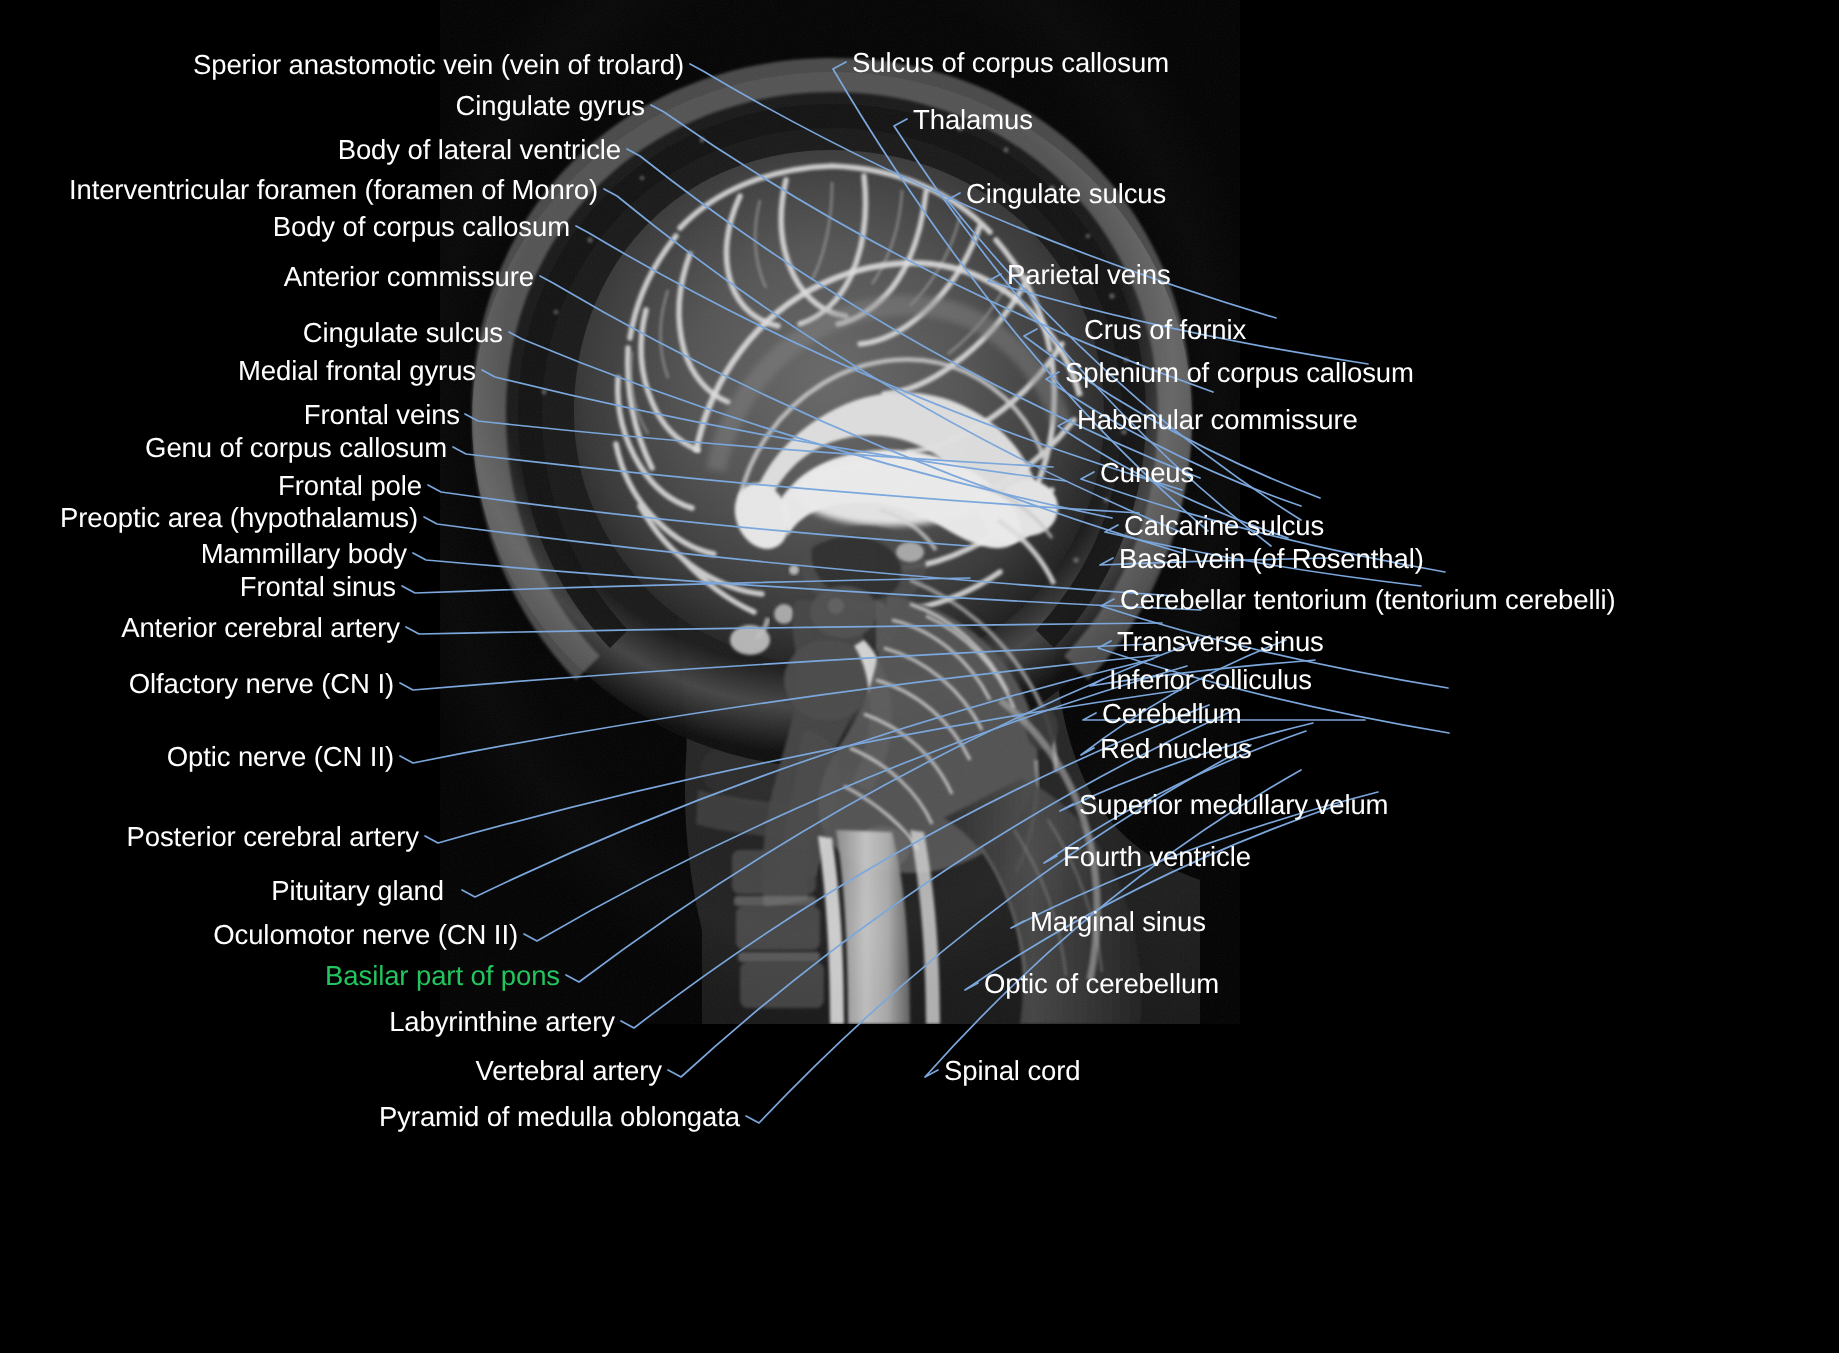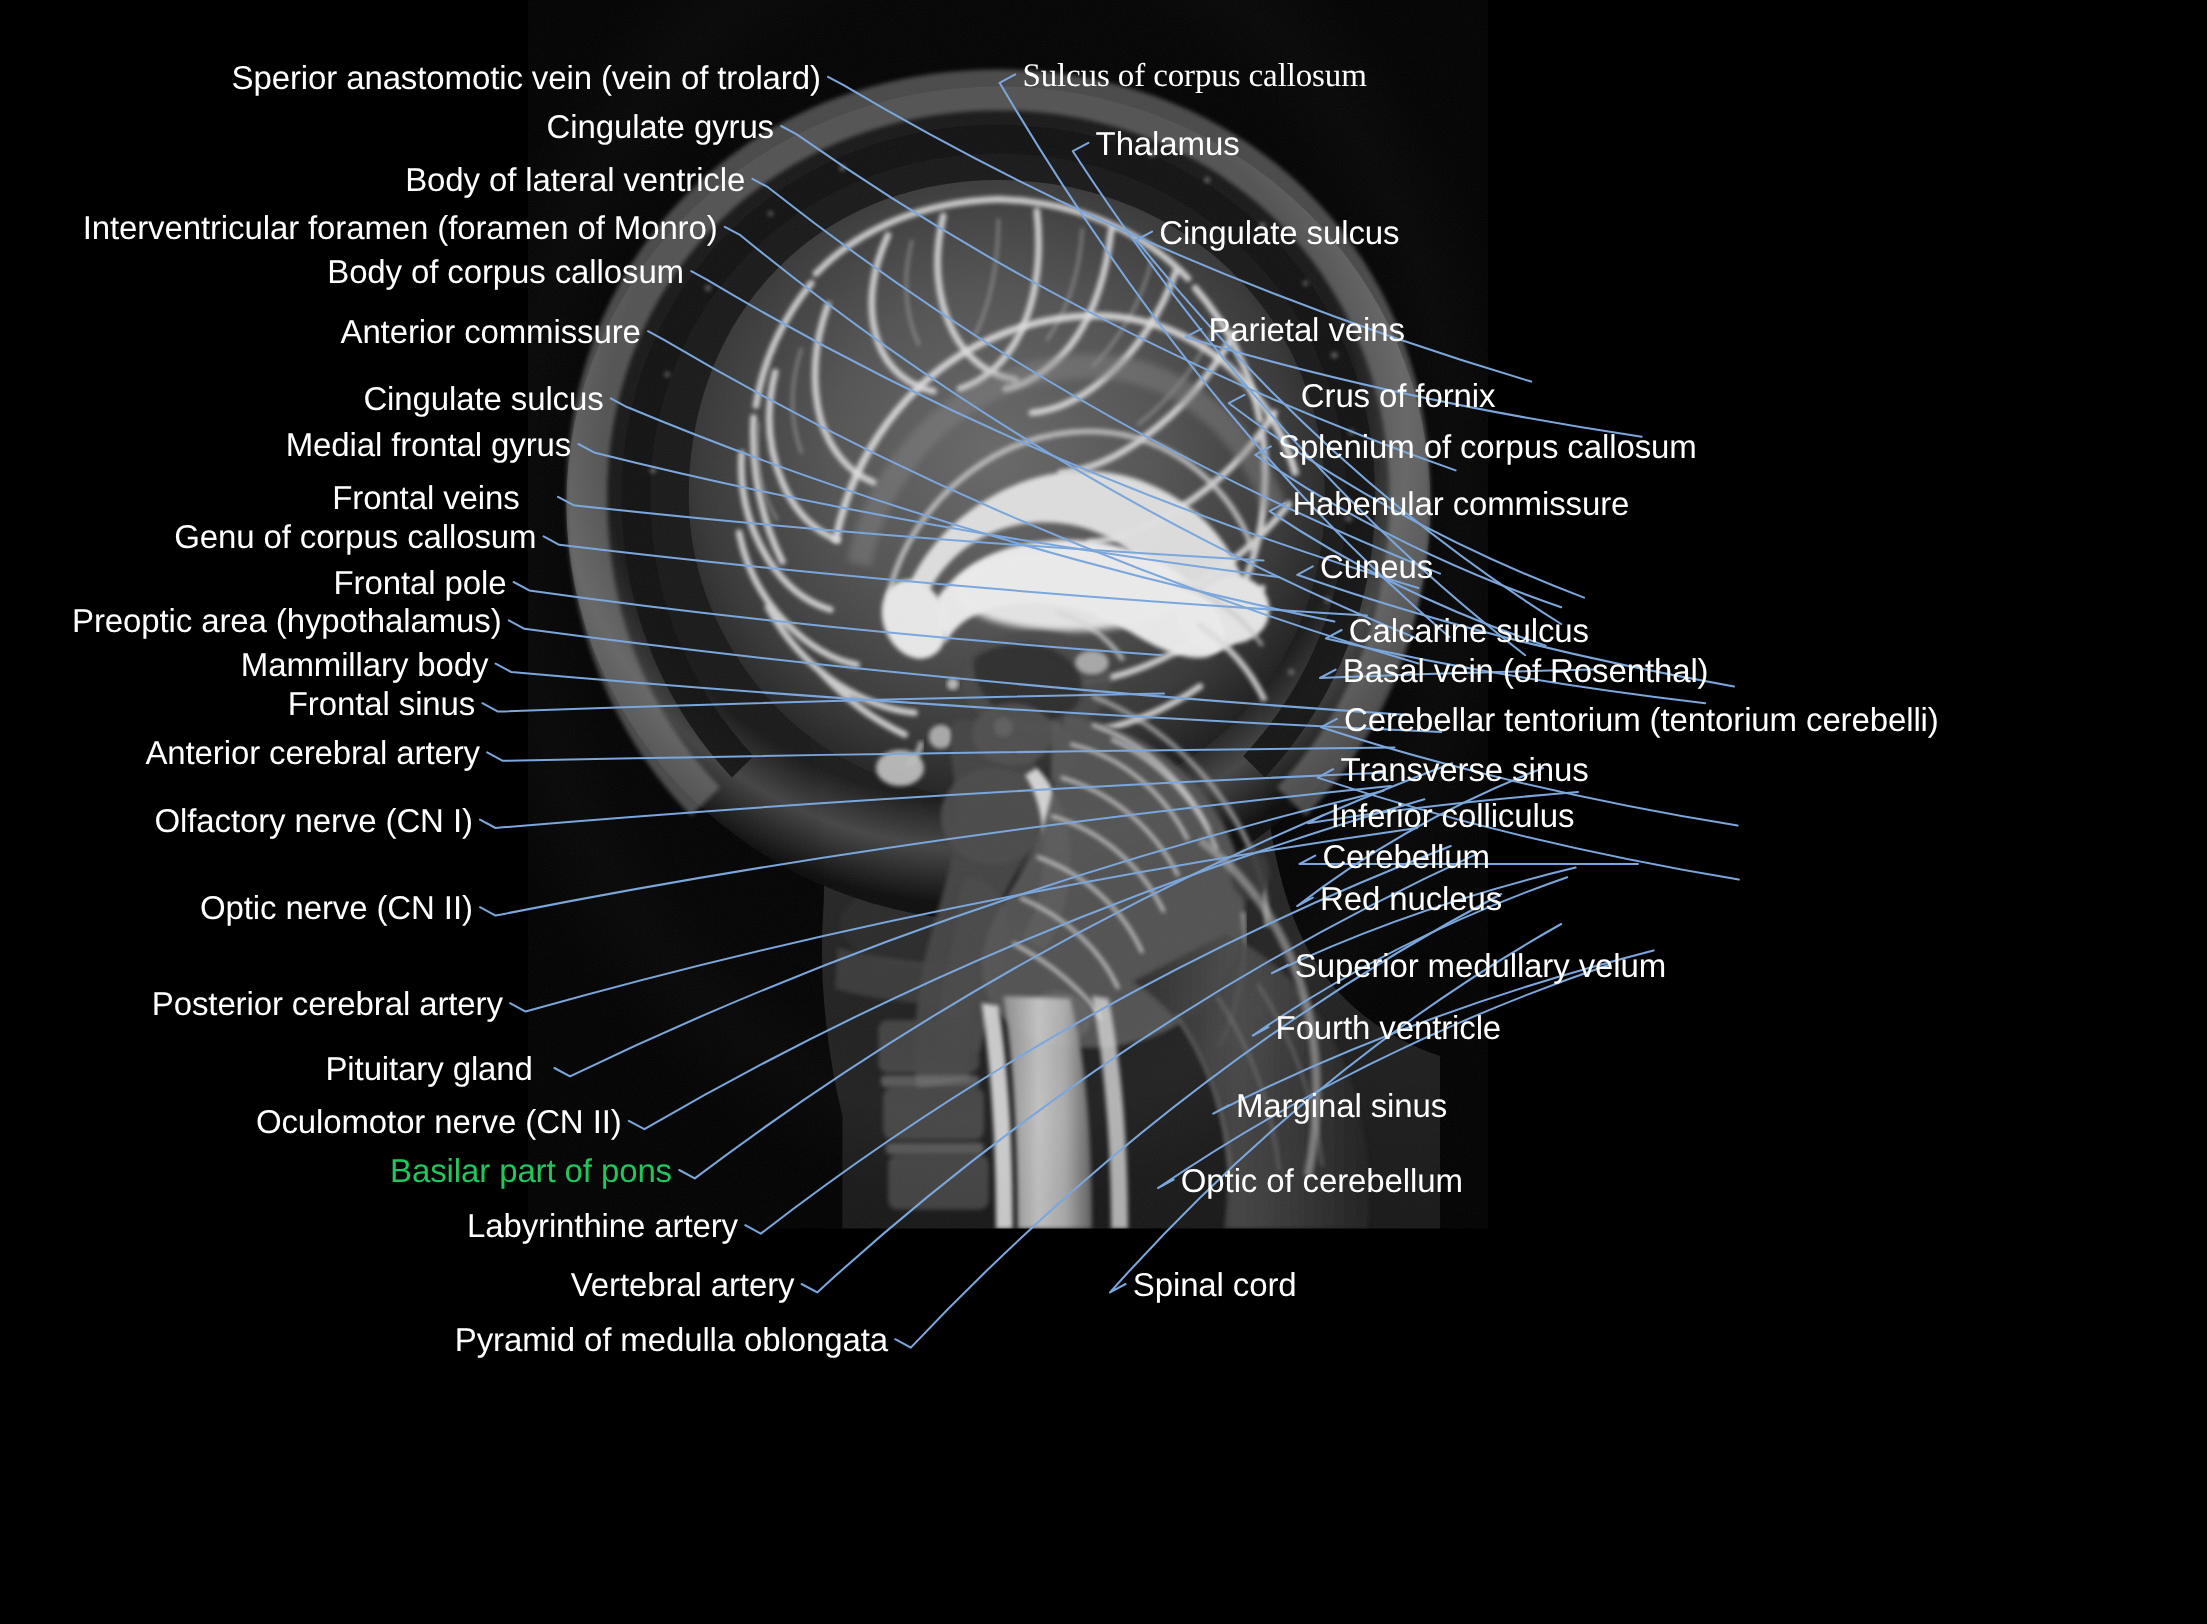--- a/index.html
+++ b/index.html
@@ -339,39 +339,39 @@
 
   <div id="labels-left">
       <div class="label r" style="left: 684px; top: 51px; color: rgb(255, 255, 255);">Sperior anastomotic vein (vein of trolard)</div>
       <div class="label r" style="left: 645px; top: 92px; color: rgb(255, 255, 255);">Cingulate gyrus</div>
       <div class="label r" style="left: 621px; top: 136px; color: rgb(255, 255, 255);">Body of lateral ventricle</div>
       <div class="label r" style="left: 598px; top: 176px; color: rgb(255, 255, 255);">Interventricular foramen (foramen of Monro)</div>
       <div class="label r" style="left: 570px; top: 213px; color: rgb(255, 255, 255);">Body of corpus callosum</div>
       <div class="label r" style="left: 534px; top: 263px; color: rgb(255, 255, 255);">Anterior commissure</div>
       <div class="label r" style="left: 503px; top: 319px; color: rgb(255, 255, 255);">Cingulate sulcus</div>
       <div class="label r" style="left: 476px; top: 357px; color: rgb(255, 255, 255);">Medial frontal gyrus</div>
-      <div class="label r" style="left: 433px; top: 401px; color: rgb(255, 255, 255);">Frontal veins</div>
+      <div class="label r" style="left: 460px; top: 401px; color: rgb(255, 255, 255);">Frontal veins</div>
       <div class="label r" style="left: 447px; top: 434px; color: rgb(255, 255, 255);">Genu of corpus callosum</div>
       <div class="label r" style="left: 422px; top: 472px; color: rgb(255, 255, 255);">Frontal pole</div>
       <div class="label r" style="left: 418px; top: 504px; color: rgb(255, 255, 255);">Preoptic area (hypothalamus)</div>
       <div class="label r" style="left: 407px; top: 540px; color: rgb(255, 255, 255);">Mammillary body</div>
       <div class="label r" style="left: 396px; top: 573px; color: rgb(255, 255, 255);">Frontal sinus</div>
       <div class="label r" style="left: 400px; top: 614px; color: rgb(255, 255, 255);">Anterior cerebral artery</div>
       <div class="label r" style="left: 394px; top: 670px; color: rgb(255, 255, 255);">Olfactory nerve (CN I)</div>
       <div class="label r" style="left: 394px; top: 743px; color: rgb(255, 255, 255);">Optic nerve (CN II)</div>
       <div class="label r" style="left: 419px; top: 823px; color: rgb(255, 255, 255);">Posterior cerebral artery</div>
       <div class="label r" style="left: 444px; top: 877px; color: rgb(255, 255, 255);">Pituitary gland</div>
       <div class="label r" style="left: 518px; top: 921px; color: rgb(255, 255, 255);">Oculomotor nerve (CN II)</div>
       <div class="label r" style="left: 560px; top: 962px; color: #22c55e;">Basilar part of pons</div>
       <div class="label r" style="left: 615px; top: 1008px; color: rgb(255, 255, 255);">Labyrinthine artery</div>
       <div class="label r" style="left: 662px; top: 1057px; color: rgb(255, 255, 255);">Vertebral artery</div>
       <div class="label r" style="left: 740px; top: 1103px; color: rgb(255, 255, 255); text-align: right;">Pyramid of medulla oblongata</div>
     </div>
   <div id="labels-right">
-      <div class="label l" style="left: 852px; top: 49px; color: rgb(255, 255, 255); font-family: Liberation Serif, serif;">Sulcus of corpus callosum</div>
+      <div class="label l" style="left: 852px; top: 49px; color: rgb(255, 255, 255);">Sulcus of corpus callosum</div>
       <div class="label l" style="left: 913px; top: 106px; color: rgb(255, 255, 255);">Thalamus</div>
       <div class="label l" style="left: 966px; top: 180px; color: rgb(255, 255, 255);">Cingulate sulcus</div>
       <div class="label l" style="left: 1007px; top: 261px; color: rgb(255, 255, 255);">Parietal veins</div>
       <div class="label l" style="left: 1043px; top: 316px; color: rgb(255, 255, 255); padding-left: 41px;">Crus of fornix</div>
       <div class="label l" style="left: 1065px; top: 359px; color: rgb(255, 255, 255);">Splenium of corpus callosum</div>
       <div class="label l" style="left: 1077px; top: 406px; color: rgb(255, 255, 255);">Habenular commissure</div>
       <div class="label l" style="left: 1100px; top: 459px; color: rgb(255, 255, 255);">Cuneus</div>
       <div class="label l" style="left: 1124px; top: 512px; color: rgb(255, 255, 255);">Calcarine sulcus</div>
       <div class="label l" style="left: 1119px; top: 545px; color: rgb(255, 255, 255);">Basal vein (of Rosenthal)</div>
       <div class="label l" style="left: 1120px; top: 586px; color: rgb(255, 255, 255);">Cerebellar tentorium (tentorium cerebelli)</div>

